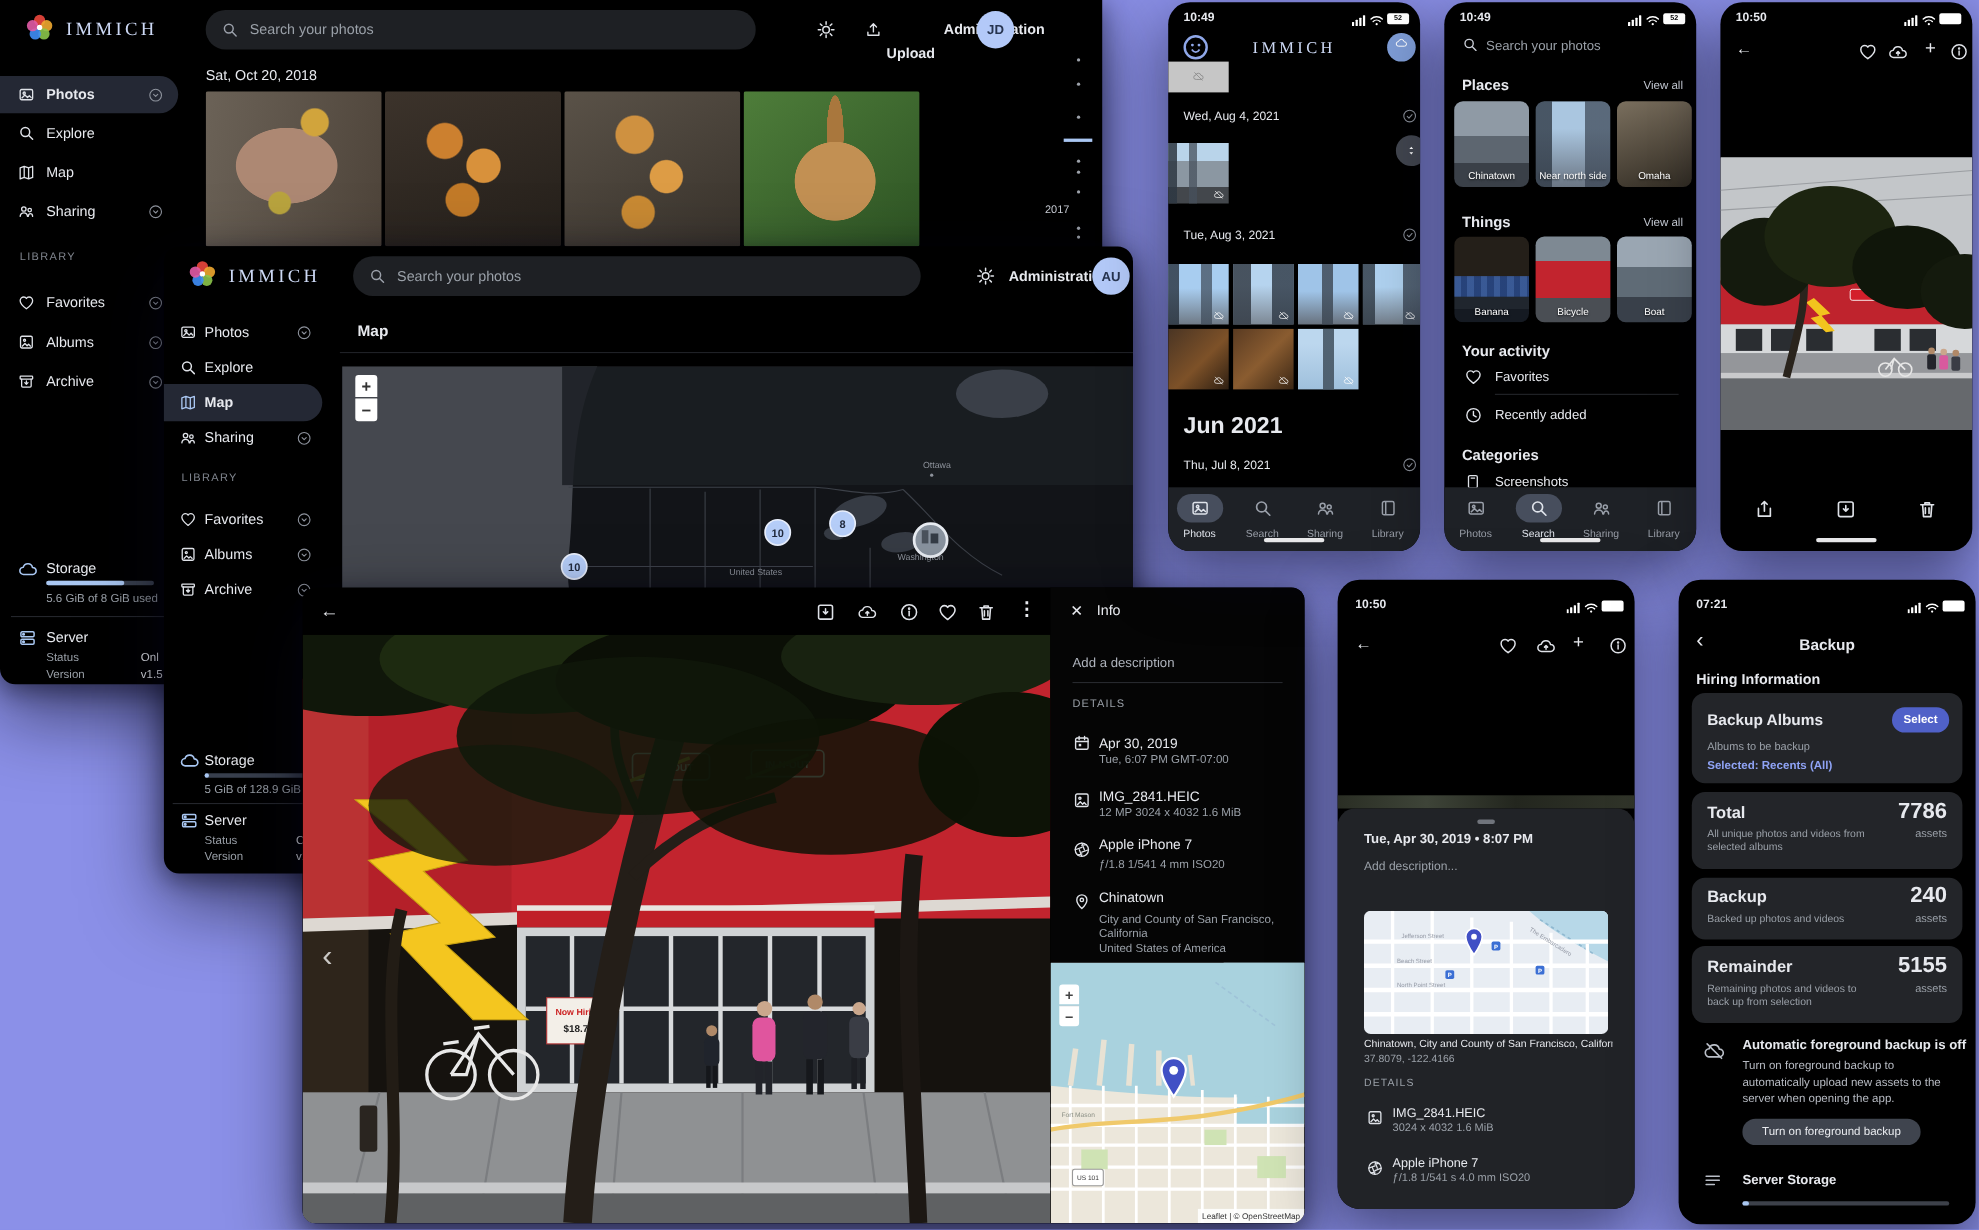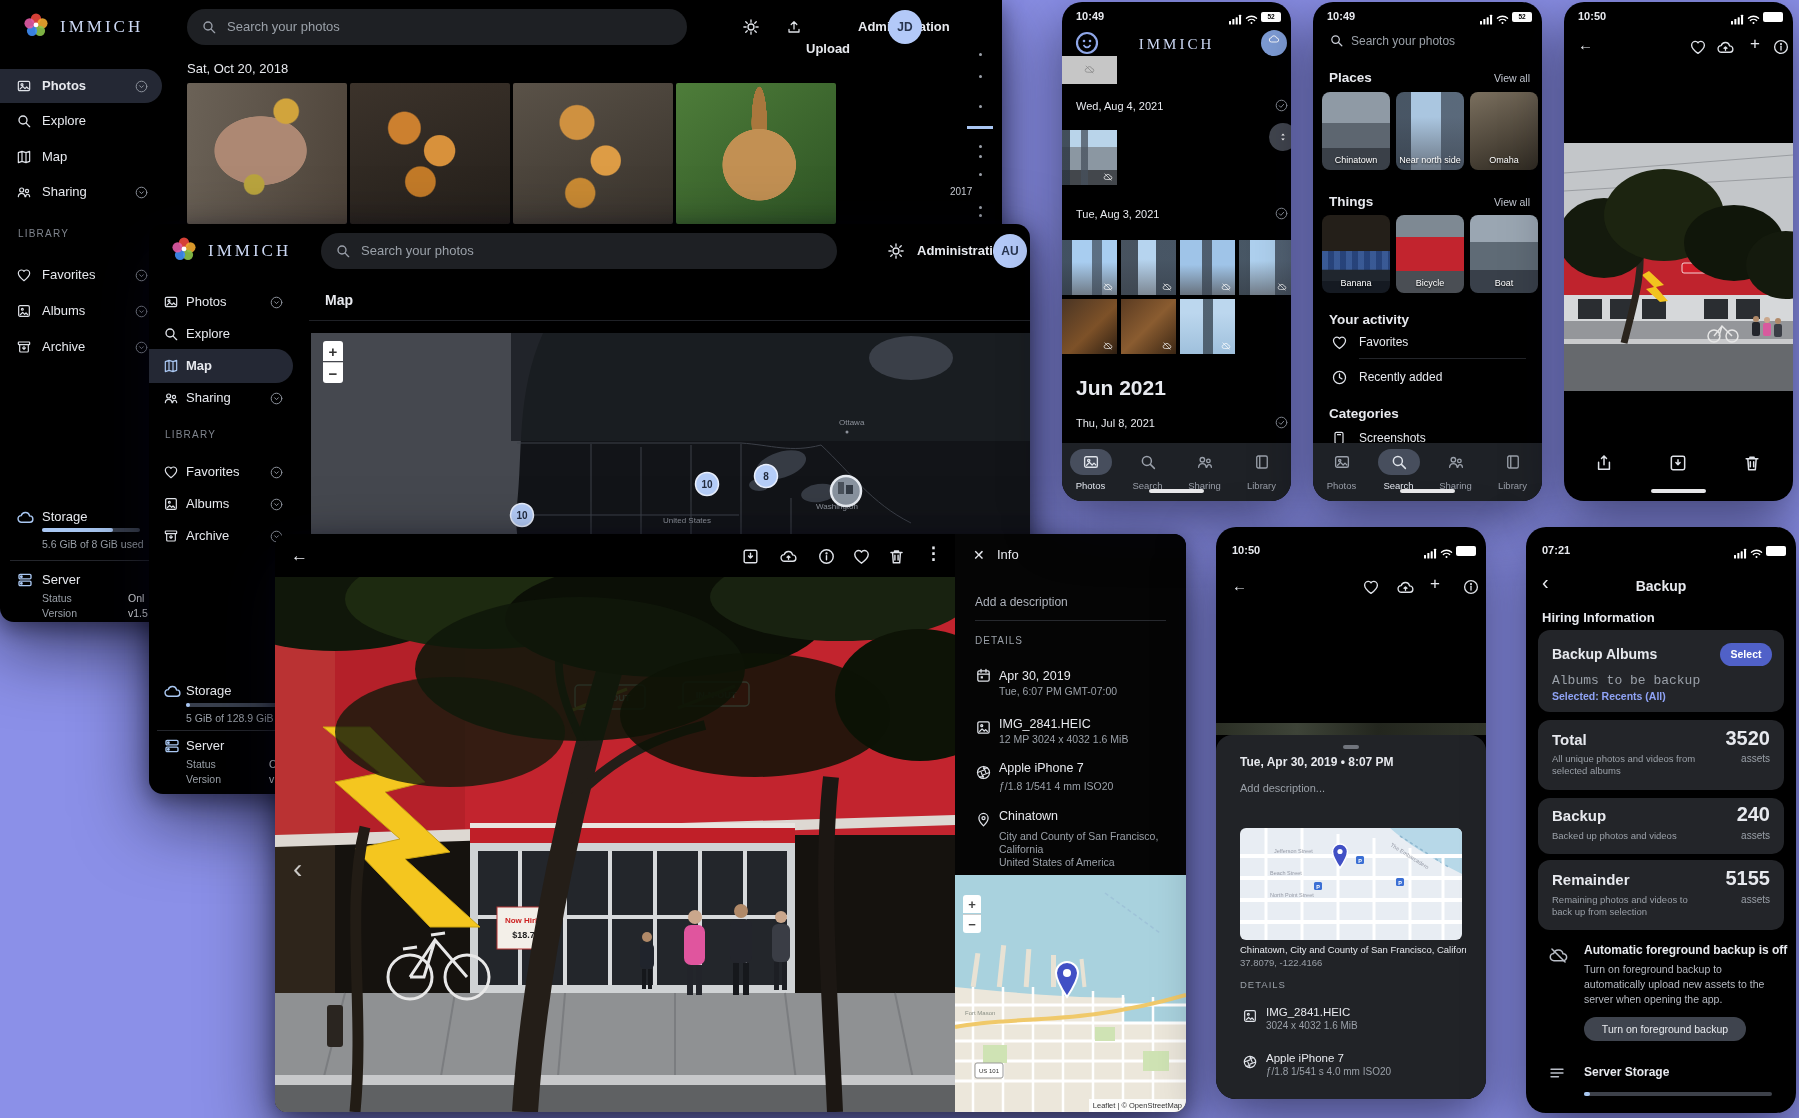--- a/index.html
+++ b/index.html
@@ -1157,27 +1157,27 @@
     <div class="tx" style="left:16px;top:45px;font-size:20px;line-height:1;">‹</div>
     <div class="tx" style="left:0;top:51px;width:270px;text-align:center;font-size:14px;font-weight:600;">Backup</div>
 
     <div class="tx" style="left:16px;top:84px;font-size:13px;font-weight:bold;">Hiring Information</div>
 
     <div class="card" style="top:103px;height:82px;">
       <div class="tx" style="left:14px;top:16px;font-size:14px;font-weight:600;">Backup Albums</div>
       <div class="abs btn" style="right:12px;top:13px;width:52px;height:23px;border-radius:13px;background:#5061c8;">
         <span class="tx" style="position:static;font-size:10.5px;color:#fff;font-weight:600;">Select</span>
       </div>
-      <div class="tx dim" style="left:14px;top:44px;font-size:13px;font-family:Liberation Mono, monospace;">Albums to be backup</div>
+      <div class="tx dim" style="left:14px;top:44px;font-size:10px;">Albums to be backup</div>
       <div class="tx" style="left:14px;top:60px;font-size:10.5px;font-weight:bold;color:#8fa3f5;">Selected: Recents (All)</div>
     </div>
 
     <div class="card" style="top:193px;height:70px;">
       <div class="tx" style="left:14px;top:11px;font-size:15px;font-weight:600;">Total</div>
-      <div class="tx" style="right:14px;top:7px;font-size:20px;font-weight:bold;">3520</div>
+      <div class="tx" style="right:14px;top:7px;font-size:20px;font-weight:bold;">7786</div>
       <div style="position:absolute;left:14px;top:33px;width:158px;font-size:9.5px;color:#9aa0a8;line-height:12px;font-family:'Liberation Sans',sans-serif;">All unique photos and videos from selected albums</div>
       <div class="tx dim" style="right:14px;top:33px;font-size:10px;">assets</div>
     </div>
 
     <div class="card" style="top:271px;height:56px;">
       <div class="tx" style="left:14px;top:9px;font-size:15px;font-weight:600;">Backup</div>
       <div class="tx" style="right:14px;top:5px;font-size:20px;font-weight:bold;">240</div>
       <div style="position:absolute;left:14px;top:32px;width:158px;font-size:9.5px;color:#9aa0a8;line-height:12px;font-family:'Liberation Sans',sans-serif;">Backed up photos and videos</div>
       <div class="tx dim" style="right:14px;top:32px;font-size:10px;">assets</div>
     </div>

